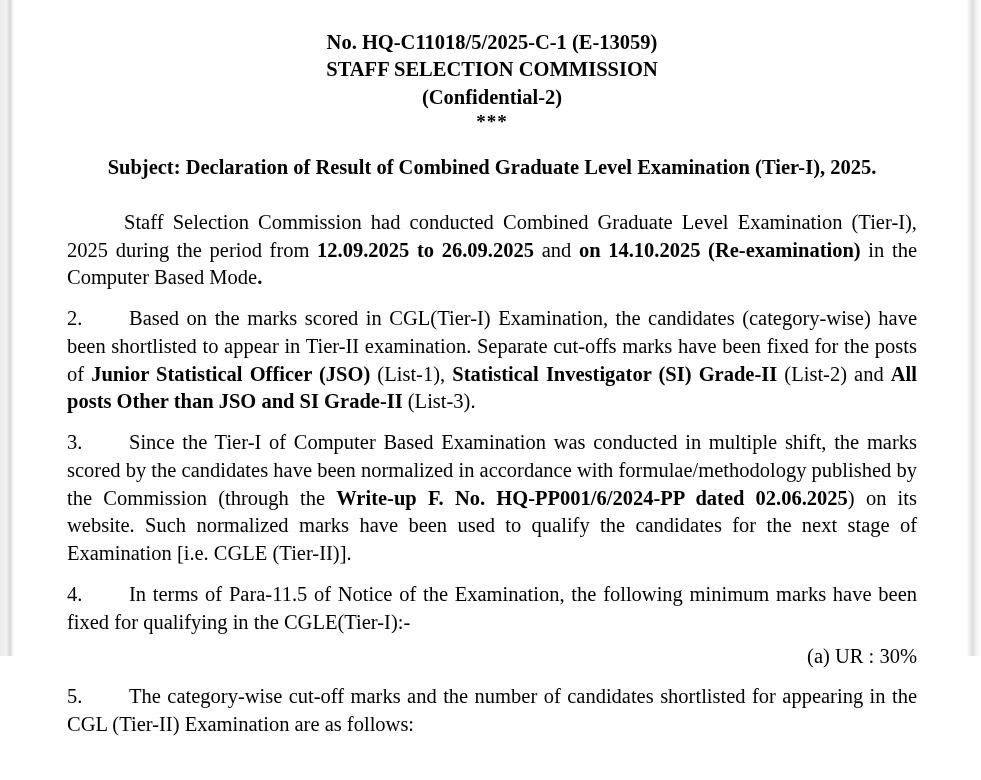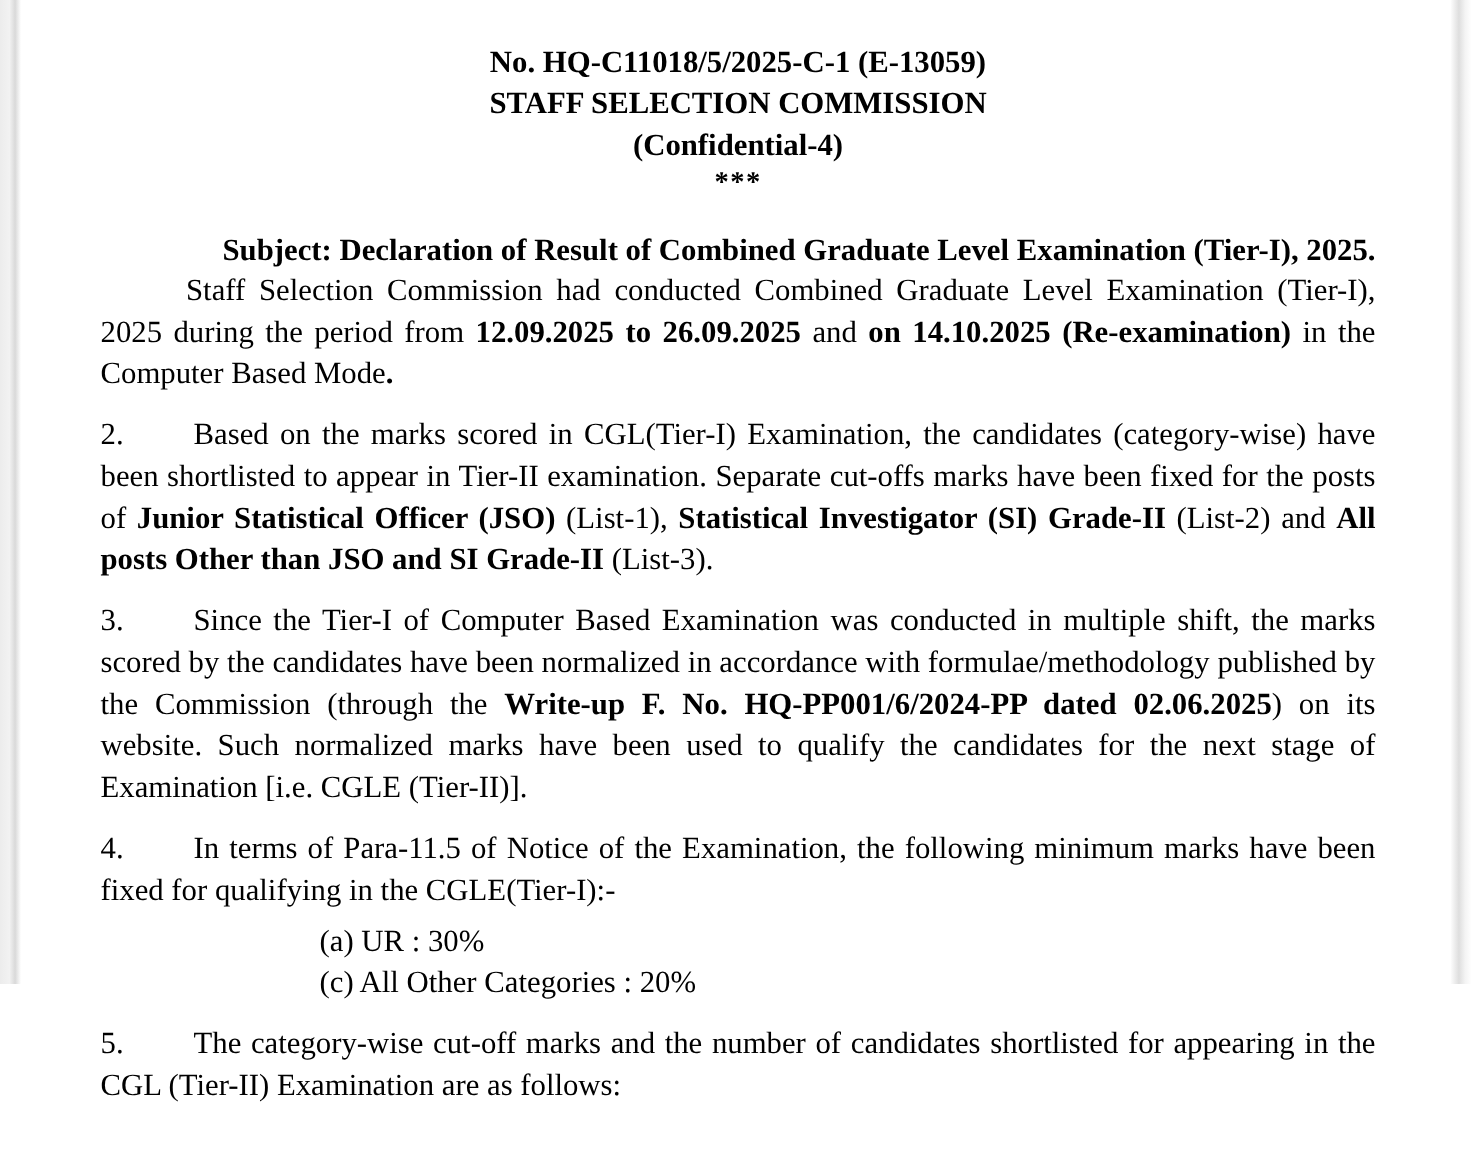--- a/index.html
+++ b/index.html
@@ -67,49 +67,50 @@
     letter-spacing: 1px;
     margin-top: -1px;
   }
 
   
   .subject {
     font-weight: bold;
     font-size: 20.5px;
     line-height: 1.3;
     margin-top: 20px;
-    text-align: right;
+    text-align: center;
   }
 
   p.para {
     font-size: 20.5px;
     line-height: 1.355;
     text-align: justify;
     text-justify: inter-word;
     margin: 13px 0 0 0;
   }
   p.para.first-body {
-    margin-top: 0;
+    margin-top: 28px;
   }
   .num {
     display: inline-block;
     width: 62px;
   }
   .lead-indent {
     display: inline-block;
     width: 57px;
   }
 
   b, .b { font-weight: bold; }
 
   
   .sub-list {
     margin: 6px 0 0 0;
     padding: 0;
     list-style: none;
+    text-align: right;
   }
   .sub-list li {
     font-size: 20.5px;
     line-height: 1.36;
     margin-left: 146px;
     white-space: nowrap;
   }
 </style>
 </head>
 <body>
@@ -117,35 +118,34 @@
 <div class="page">
 
   <div class="page-edge-left"></div>
   <div class="page-edge-right"></div>
 
   <div class="content">
 
     <div class="doc-head">
       <div>No. HQ-C11018/5/2025-C-1 (E-13059)</div>
       <div class="head-line-2">STAFF SELECTION COMMISSION</div>
-      <div>(Confidential-4)</div>
+      <div>(Confidential-2)</div>
       <div class="head-stars">***</div>
     </div>
 
     <div class="subject"><span>Subject:</span><span> Declaration of Result of Combined Graduate Level Examination (Tier-I), 2025.</span></div>
 
     <p class="para first-body"><span class="lead-indent"></span><span>Staff Selection Commission had conducted Combined Graduate Level Examination (Tier-I), 2025 during the period from </span><b>12.09.2025 to 26.09.2025</b><span> and </span><b>on 14.10.2025 (Re-examination)</b><span> in the Computer Based Mode</span><b>.</b></p>
 
     <p class="para"><span class="num">2.</span><span>Based on the marks scored in CGL(Tier-I) Examination, the candidates (category-wise) have been shortlisted  to appear in Tier-II examination. Separate cut-offs marks have been fixed for the posts of </span><b>Junior Statistical Officer (JSO)</b><span> (List-1), </span><b>Statistical Investigator (SI) Grade-II</b><span> (List-2) and </span><b>All posts Other than JSO and SI Grade-II</b><span> (List-3).</span></p>
 
     <p class="para"><span class="num">3.</span><span>Since the Tier-I of Computer Based Examination was conducted in multiple shift, the marks scored by the candidates have been normalized in accordance with formulae/methodology published by the Commission (through the </span><b>Write-up F. No. HQ-PP001/6/2024-PP dated 02.06.2025</b><span>) on its website. Such normalized marks have been used to qualify the candidates for the next stage of Examination [i.e. CGLE (Tier-II)].</span></p>
 
     <p class="para"><span class="num">4.</span><span>In terms of Para-11.5 of Notice of the Examination, the following minimum marks have been fixed for qualifying in the CGLE(Tier-I):-</span></p>
 
     <ul class="sub-list">
       <li>(a) UR : 30%</li>
-      <li>(c) All Other Categories : 20%</li>
     </ul>
 
     <p class="para"><span class="num">5.</span><span>The category-wise cut-off marks and the number of candidates shortlisted for appearing in the CGL (Tier-II) Examination are as follows:</span></p>
 
   </div>
 </div>
 
 </body></html>

